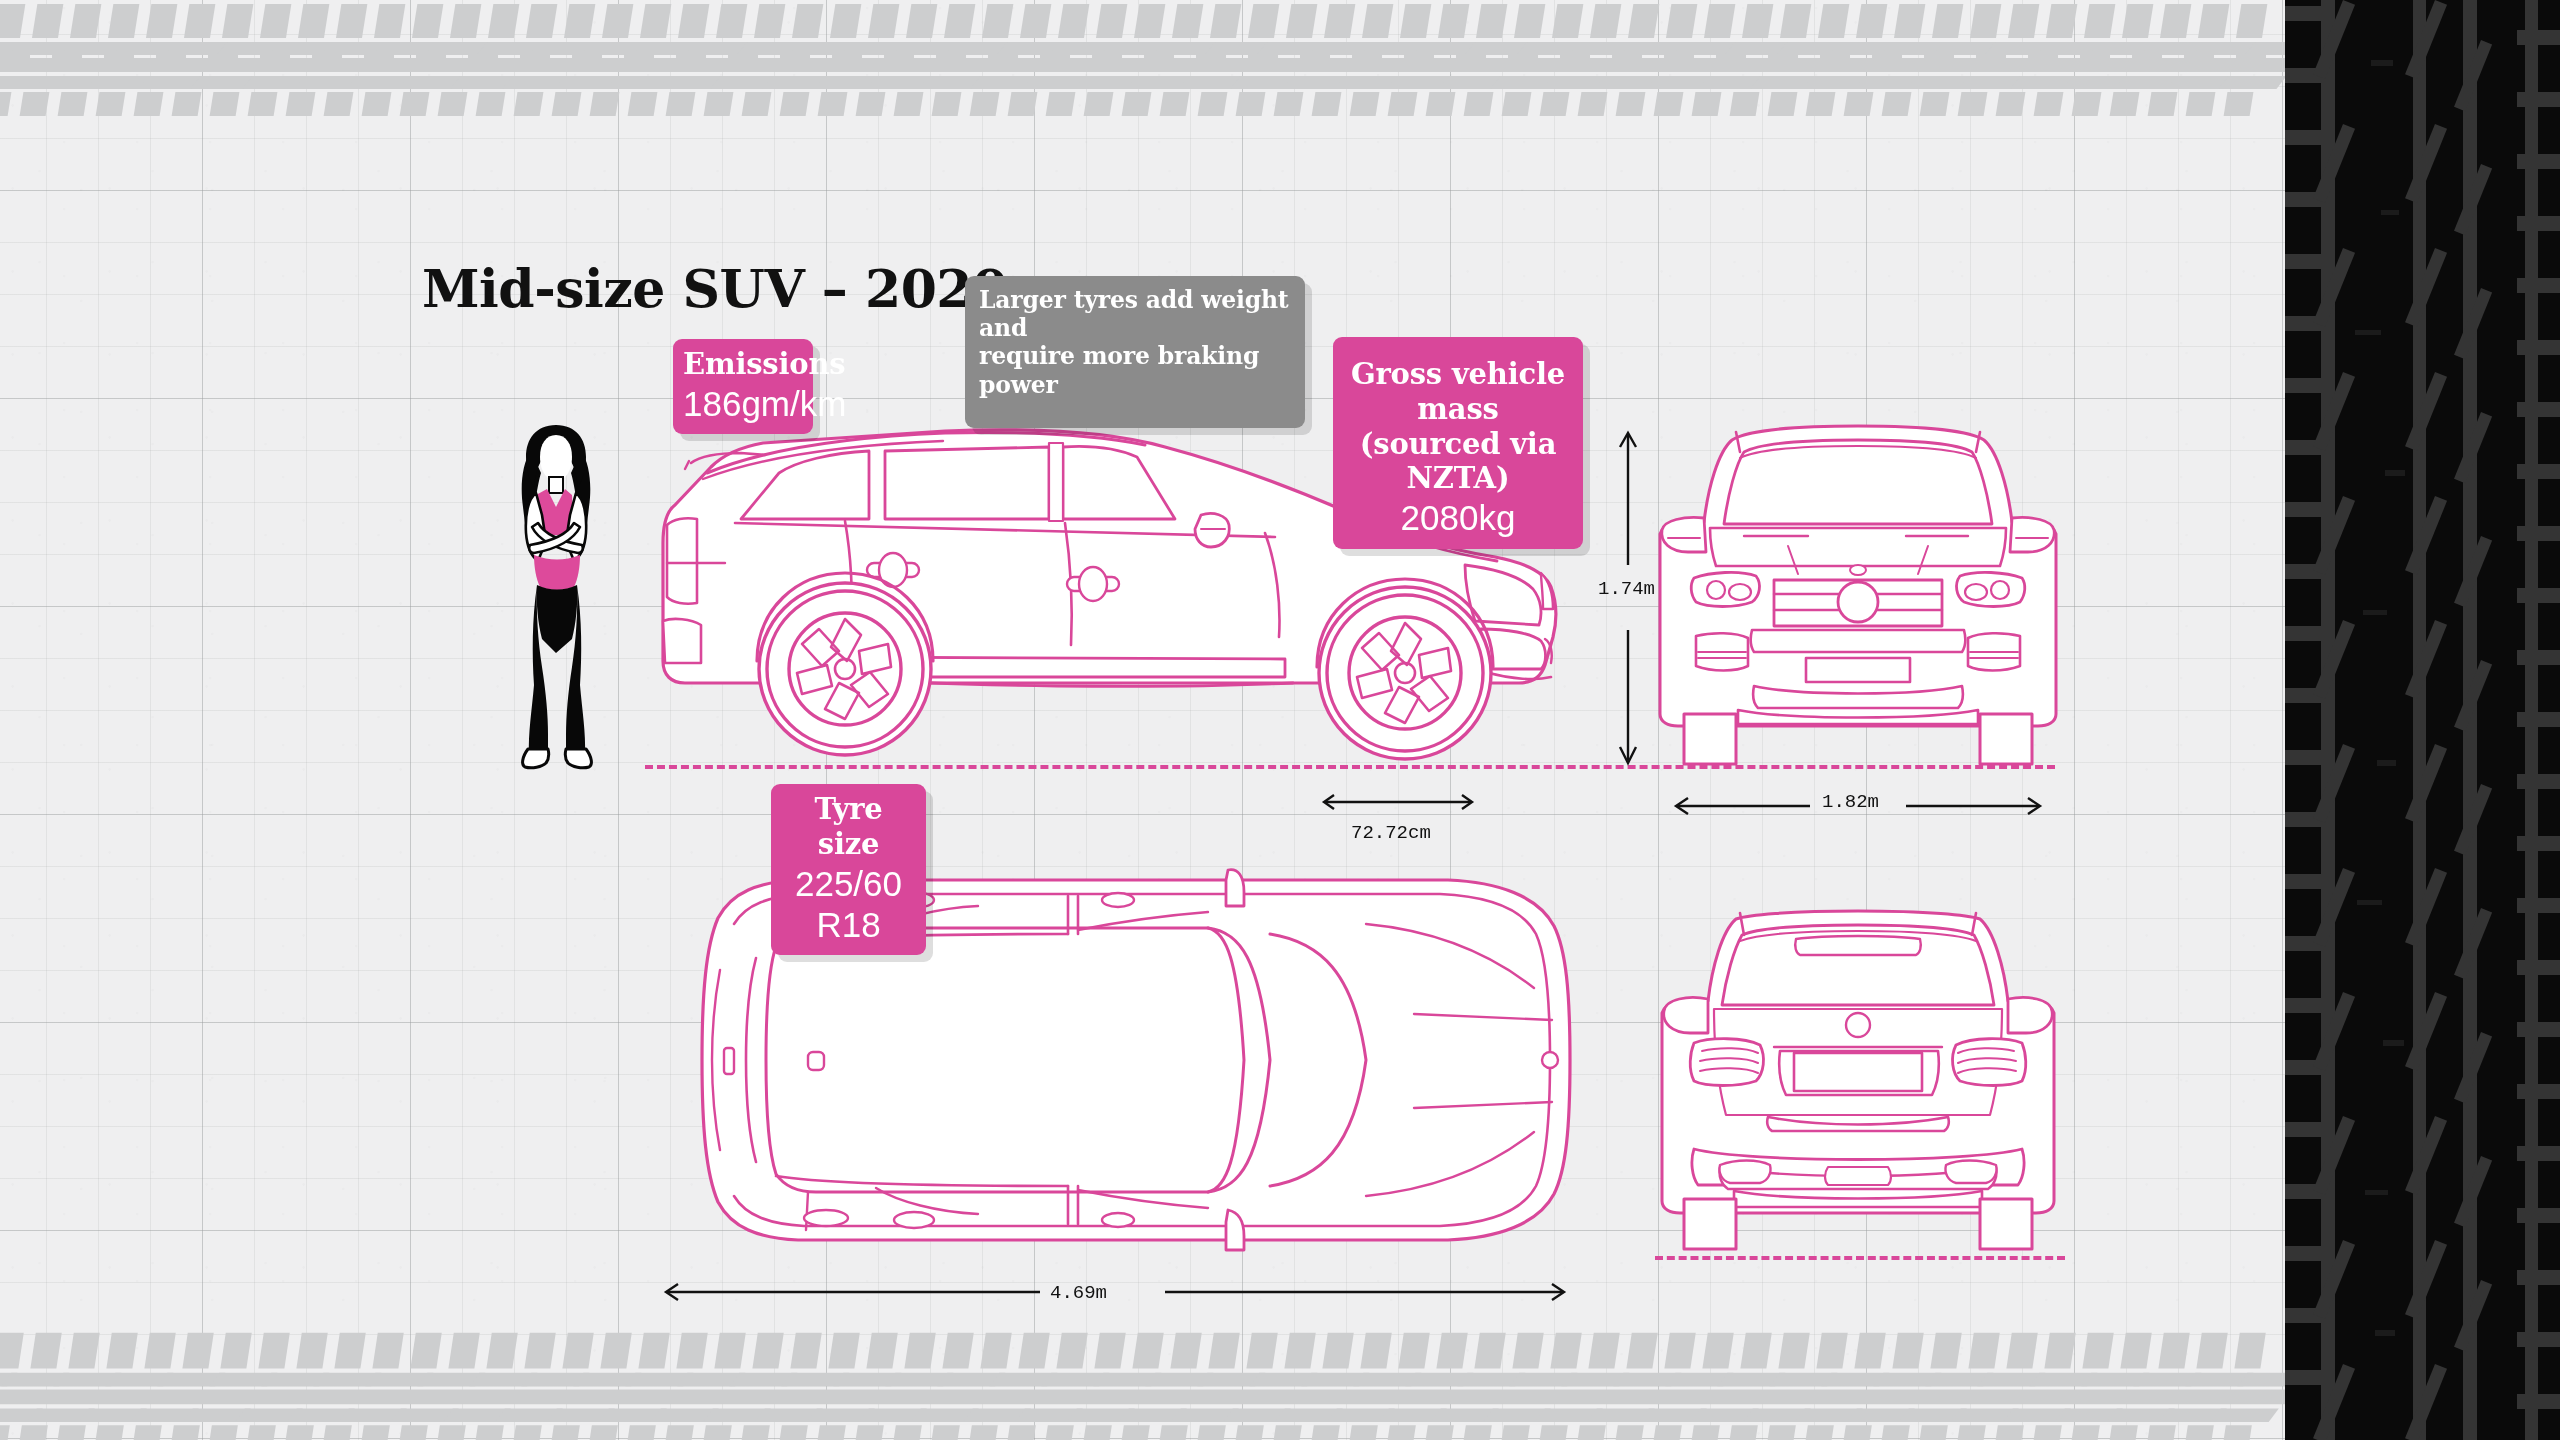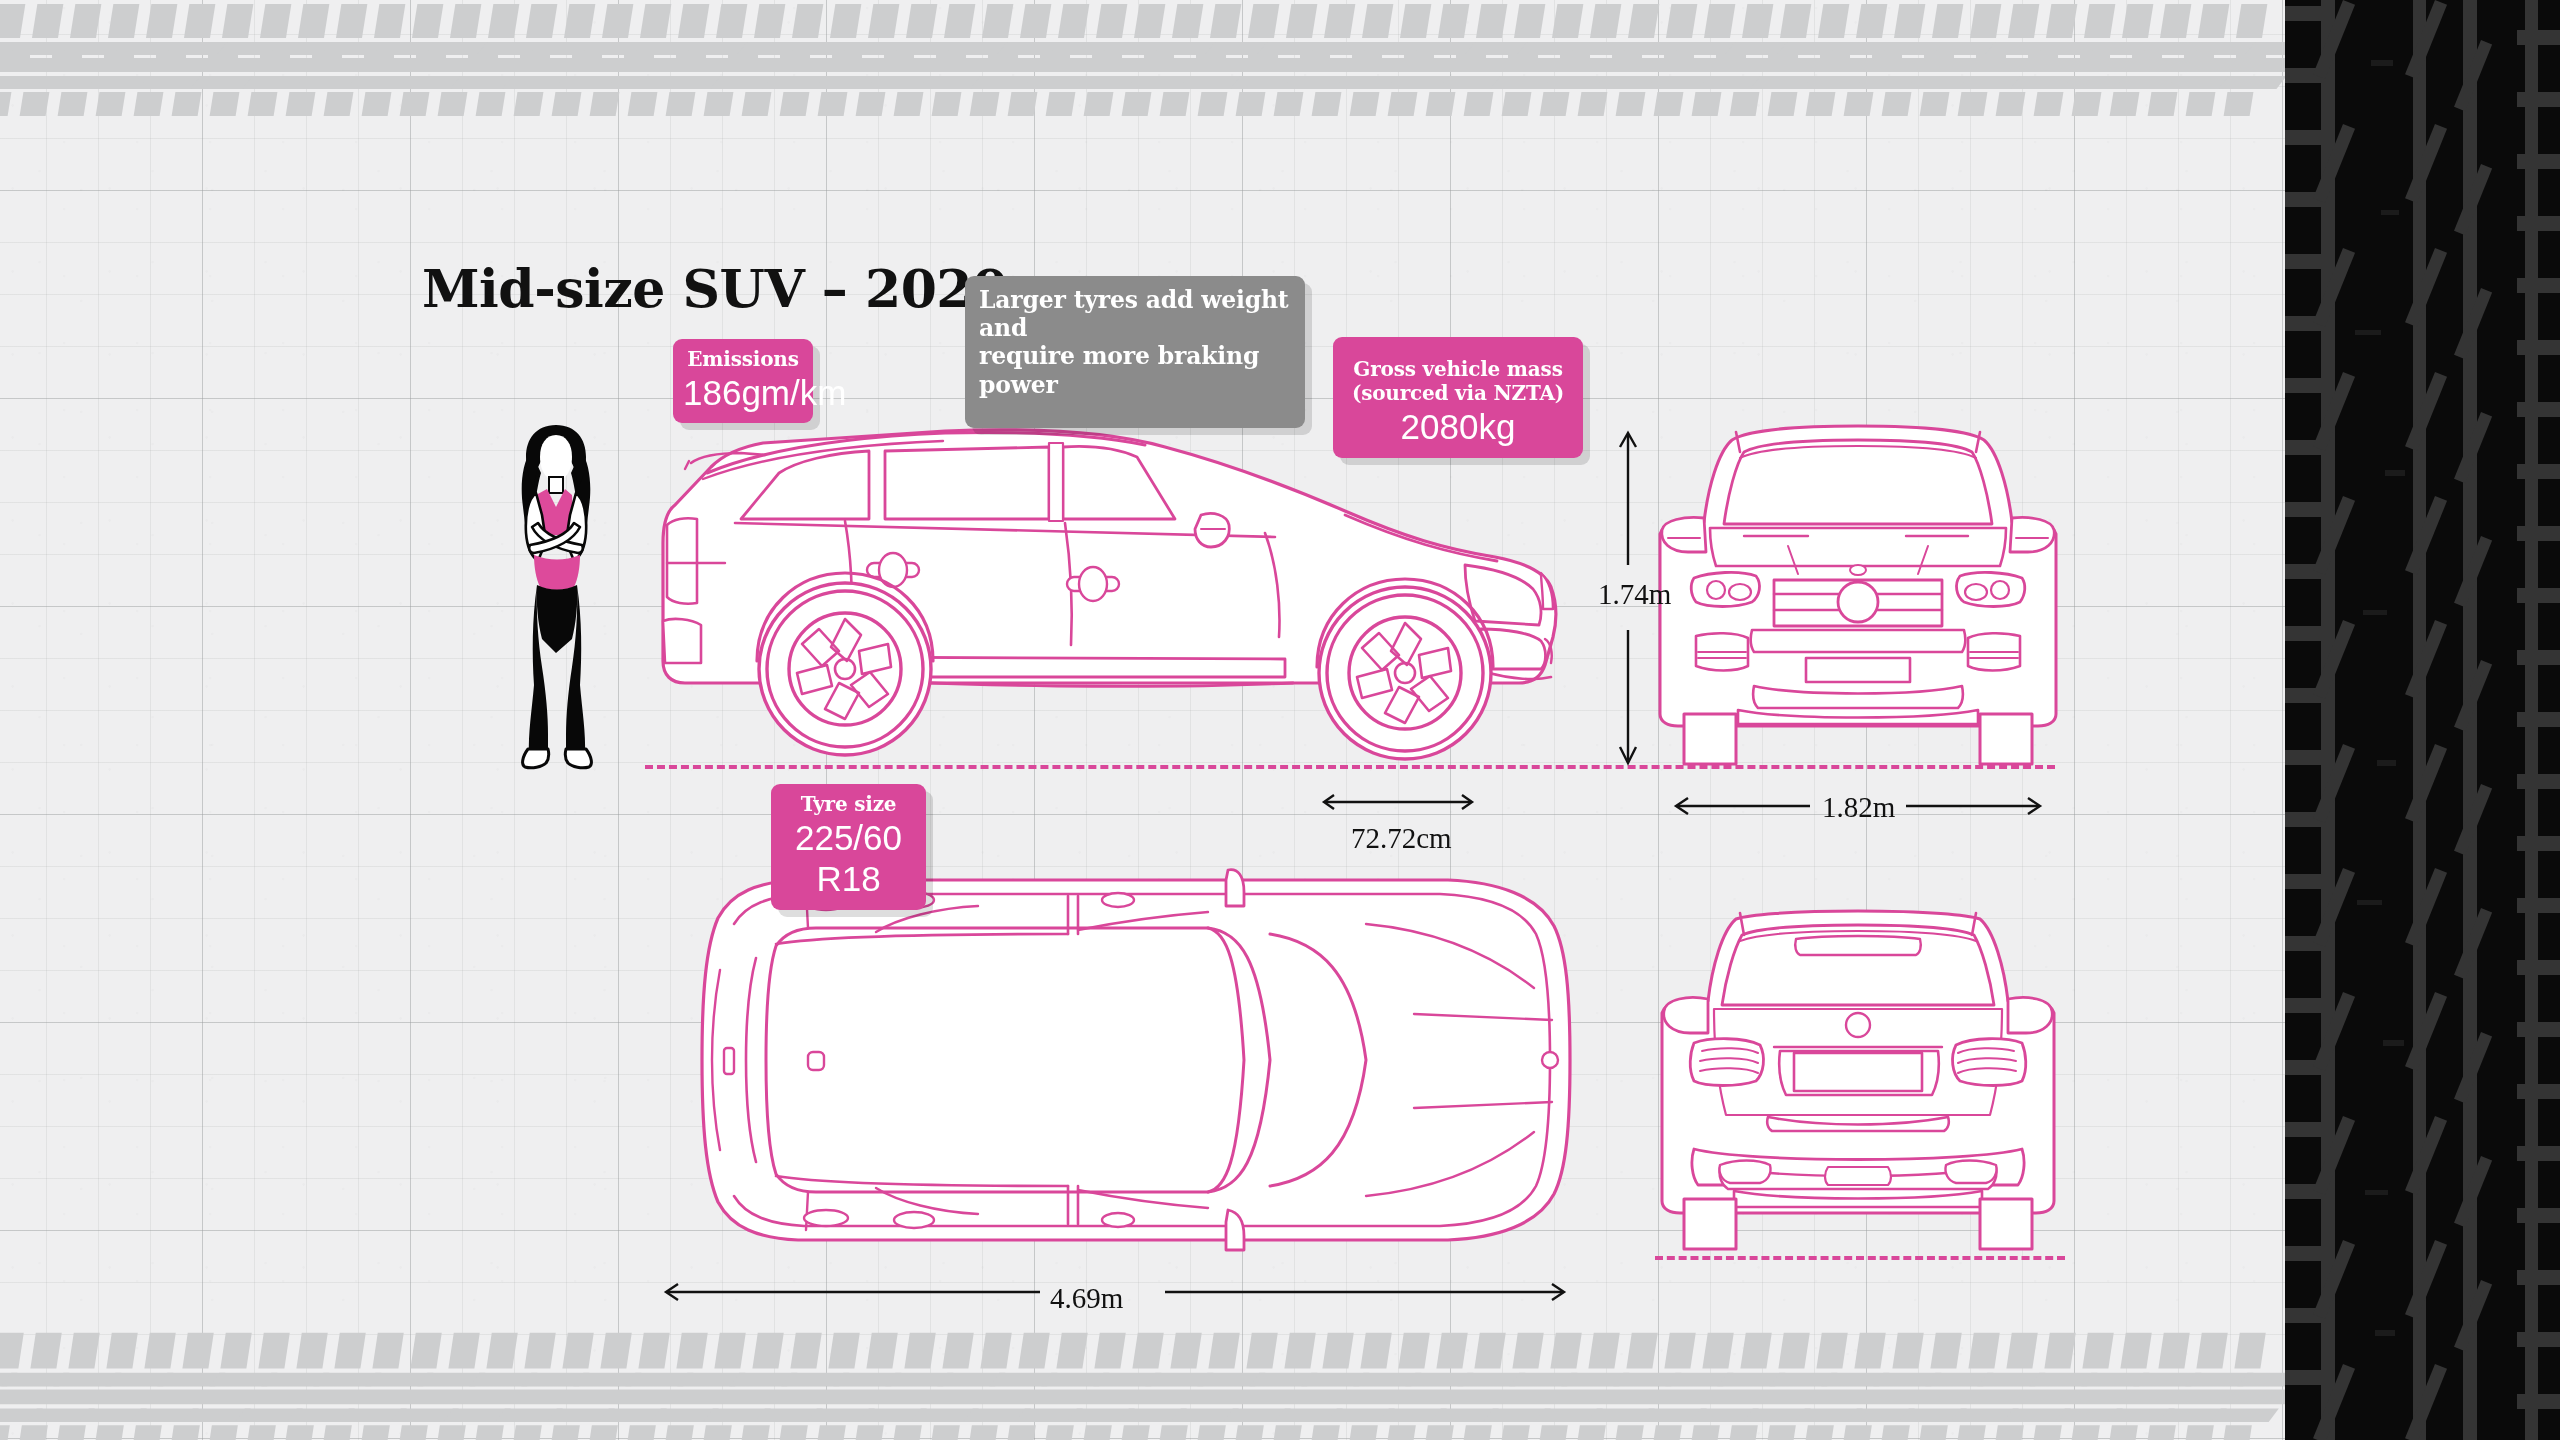--- a/index.html
+++ b/index.html
@@ -75,21 +75,21 @@
     padding: 10px 14px 29px 14px;
     box-shadow: 7px 7px 0 rgba(0,0,0,0.13);
     color: #ffffff;
   }
   .callout.grey { background: #8b8b8b; }
   .callout.pink { background: #d9479a; }
   .callout .hl {
     display: block;
     font-family: "DejaVu Serif", "Liberation Serif", serif;
     font-weight: 700;
-    font-size: 20px;
+    font-size: 29px;
     line-height: 1.20;
     letter-spacing: -0.2px;
   }
   .callout .sub {
     display: block;
     font-family: "Liberation Sans", sans-serif;
     font-weight: 400;
     font-size: 35px;
     line-height: 1.18;
     letter-spacing: 0px;
@@ -118,22 +118,22 @@
     height: 0;
     border-top: 4px dashed #d9479a;
   }
   #ground-side { left: 645px;  top: 765px;  width: 1410px; }
   #ground-rear { left: 1655px; top: 1256px; width: 410px; }
 
   
   .dim { position: absolute; }
   .dim-label {
     position: absolute;
-    font-family: Liberation Serif, serif;
-    font-size: 29px;
+    font-family: Liberation Mono, monospace;
+    font-size: 19px;
     color: #111;
     white-space: nowrap;
   }
   #dim-72  { left: 1318px; top: 790px;  width: 160px; height: 70px; }
   #dim-182 { left: 1670px; top: 786px;  width: 376px; height: 40px; }
   #dim-174 { left: 1608px; top: 425px;  width: 40px;  height: 345px; }
   #dim-469 { left: 660px;  top: 1272px; width: 910px; height: 40px; }
 
   .svgfull { display:block; width:100%; height:100%; overflow: visible; }
 </style>

